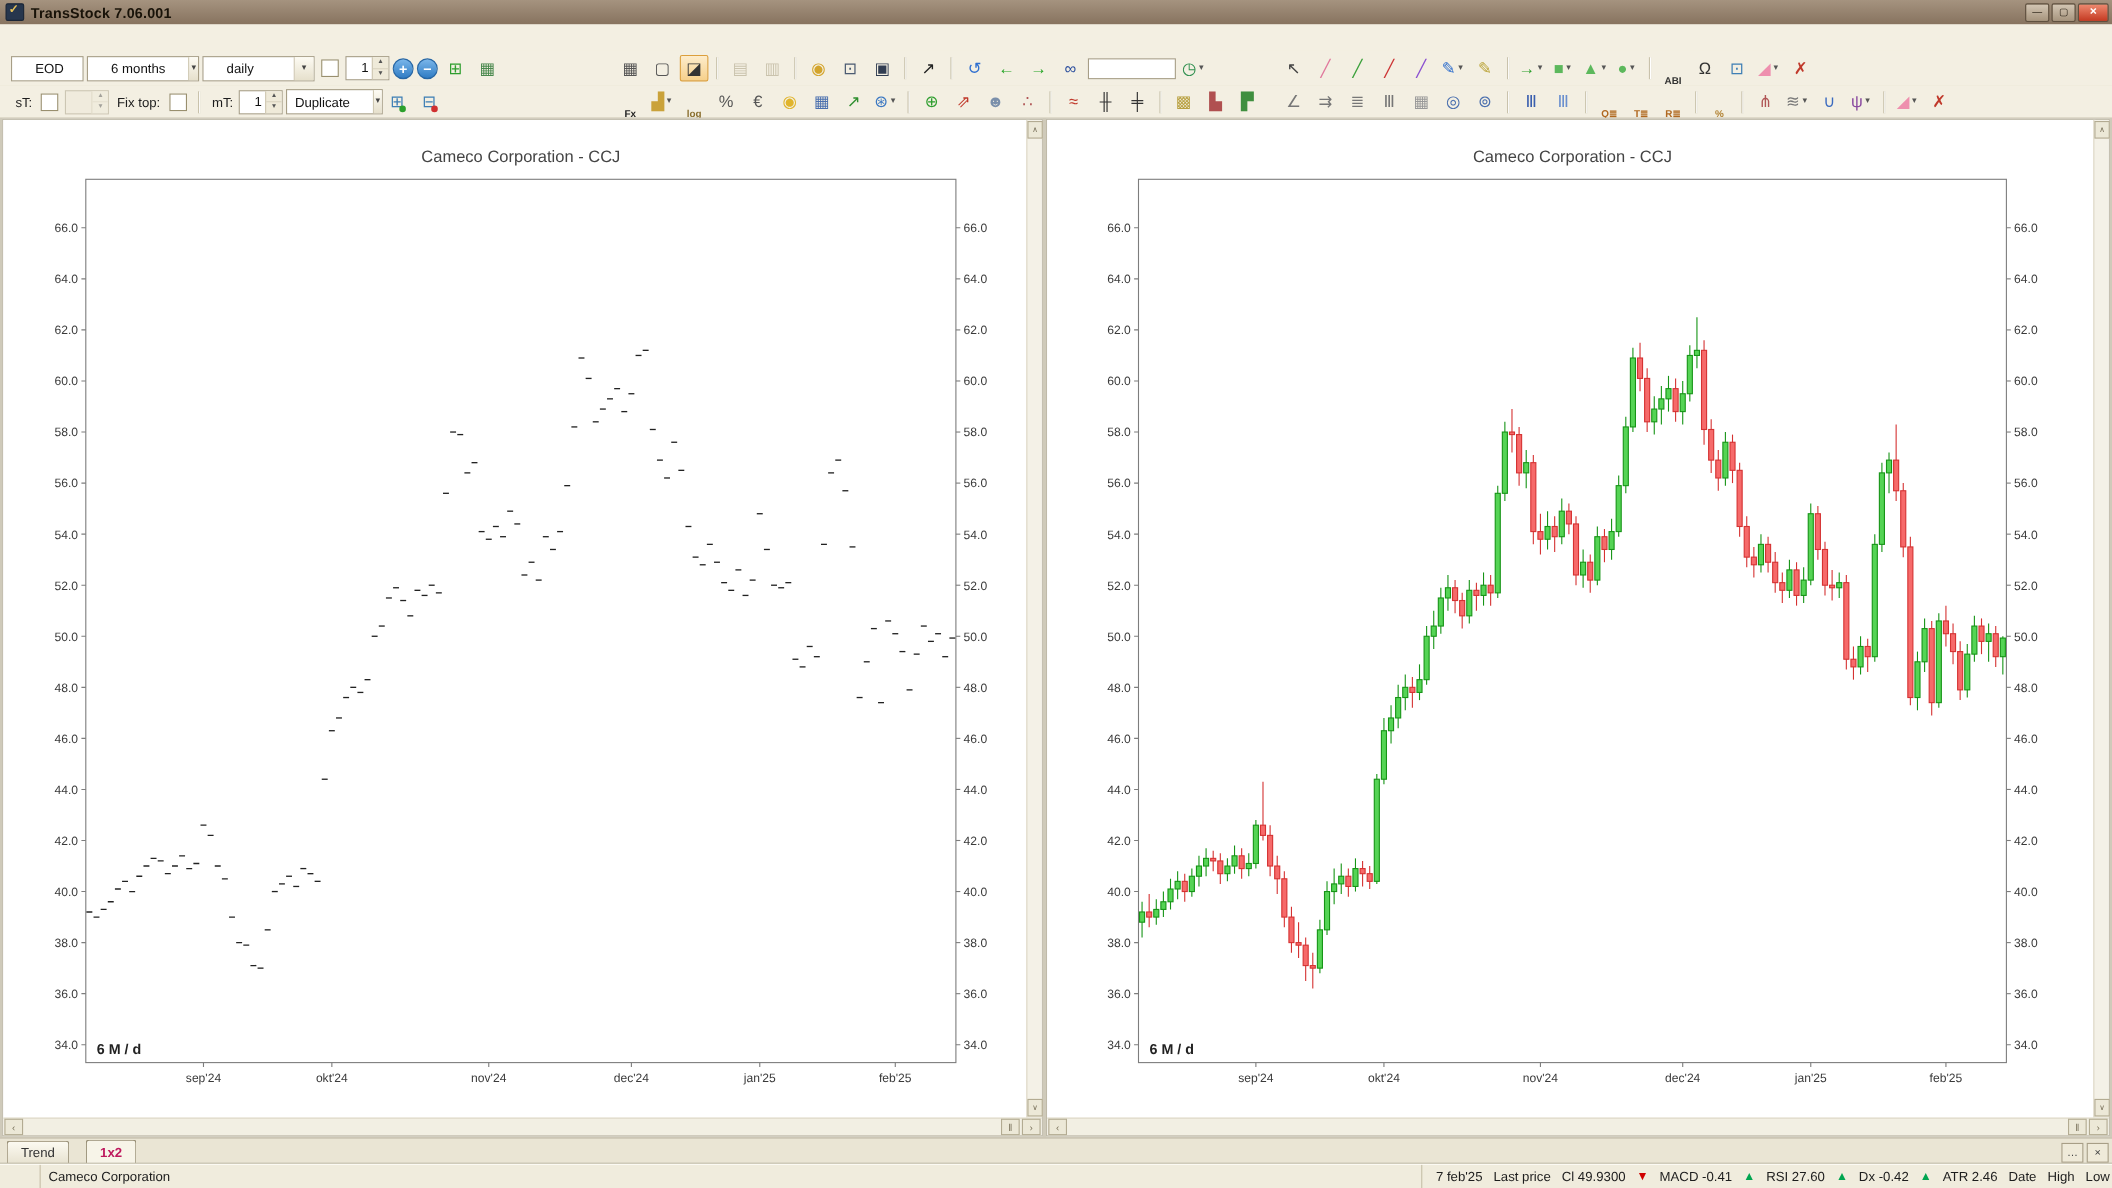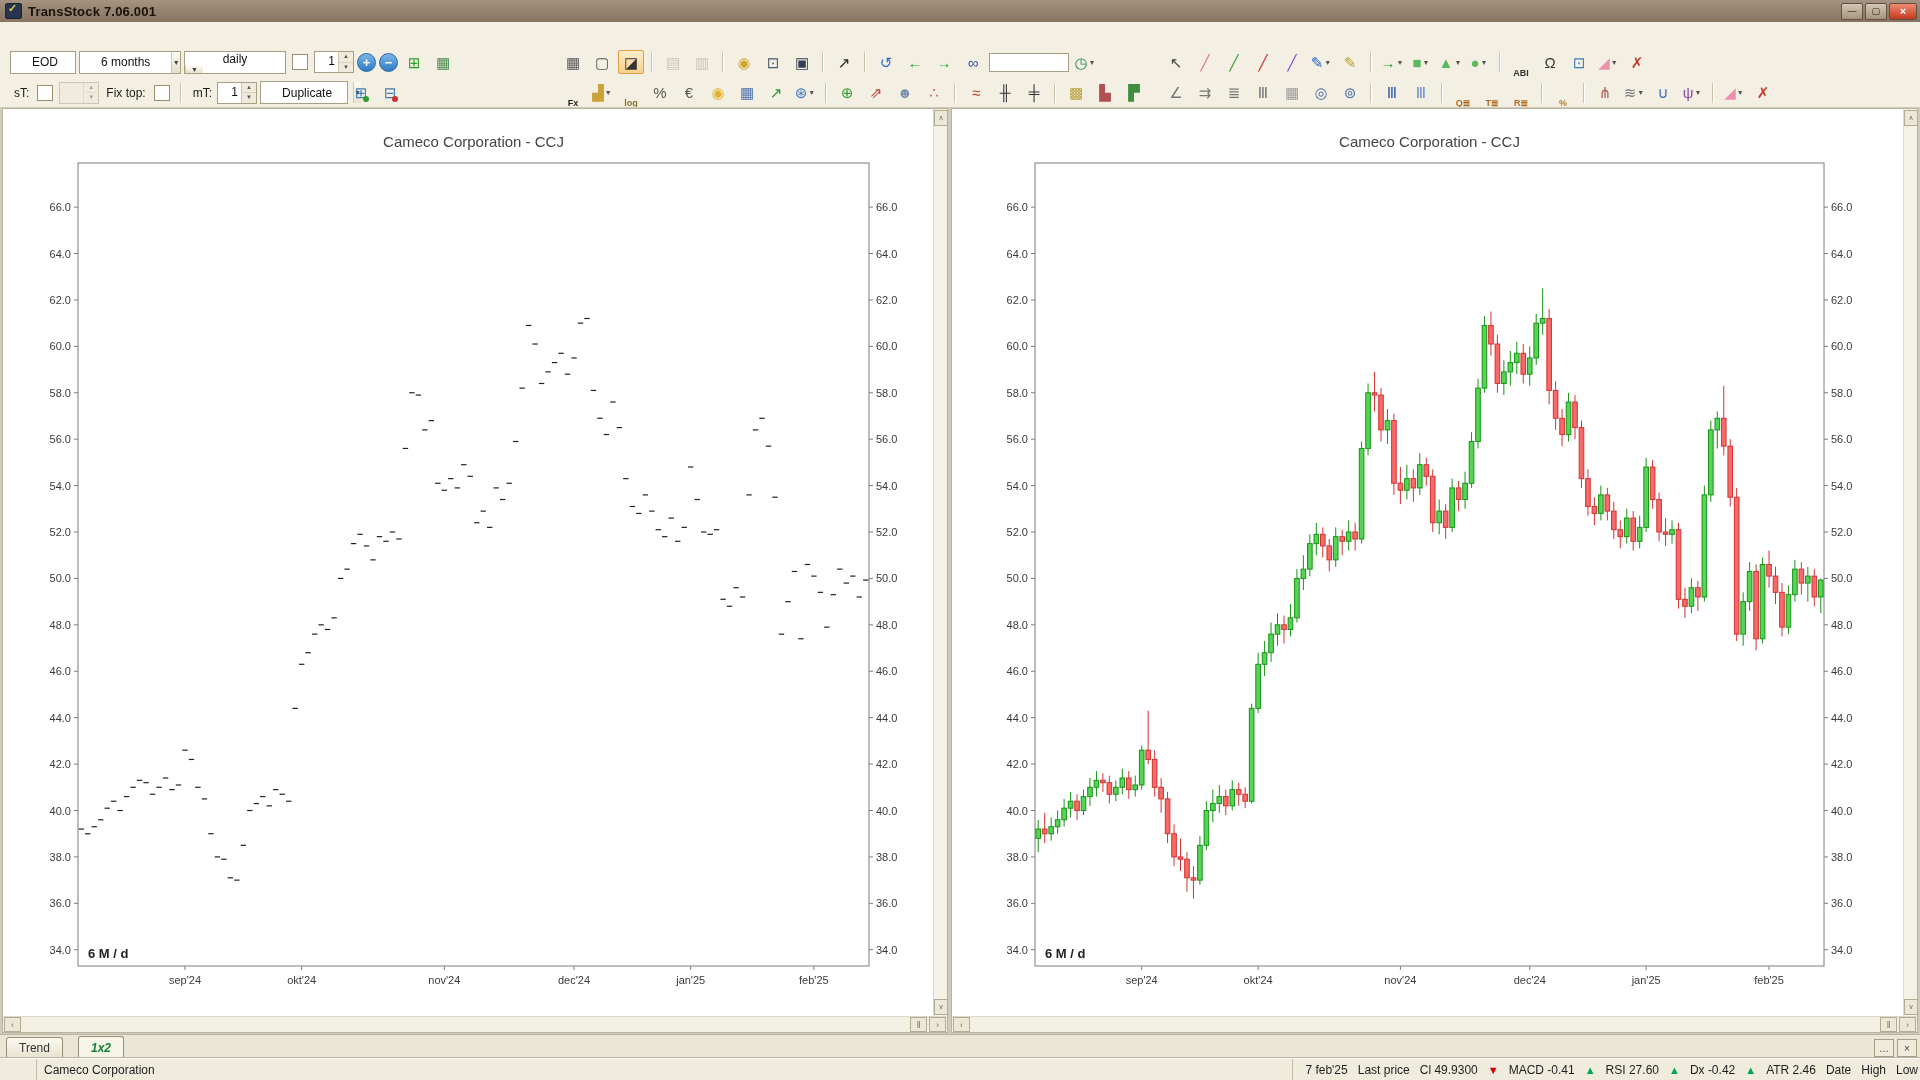--- a/index.html
+++ b/index.html
@@ -67,21 +67,21 @@
     border-top:1px solid #ddd8c6;display:flex;align-items:center;box-sizing:border-box;}
   .hbtn{width:15px;height:13px;border:1px solid #b3ab92;background:#ece8d7;font-size:9px;color:#776f58;
     display:flex;align-items:center;justify-content:center;margin:0 1px;flex:0 0 auto;}
   .hspacer{flex:1;}
   
   #tabbar{position:absolute;top:1034px;left:0;width:1920px;height:24px;background:#eae5d4;
     border-top:1px solid #b9b3a1;}
   .tab{position:absolute;top:2px;height:20px;padding:0 12px;display:flex;align-items:center;
     border:1px solid #988f76;border-bottom:none;border-radius:3px 3px 0 0;
     background:linear-gradient(#fcfaf1,#e7e2d0);font-size:12px;color:#333;}
-  .tab.active{font-weight:bold;color:#15803d;background:#f7f4e8;top:1px;height:22px;font-style:italic;}
+  .tab.active{font-weight:bold;color:#be185d;background:#f7f4e8;top:1px;height:22px;}
   #tab-right{position:absolute;right:3px;top:4px;display:flex;gap:3px;}
   .mini-btn{width:18px;height:16px;border:1px solid #a79e86;background:#efead9;font-size:10px;color:#444;
     display:flex;align-items:center;justify-content:center;}
   
   #statusbar{position:absolute;top:1058px;left:0;width:1920px;height:22px;background:#f0ecdd;
     border-top:1px solid #fdfcf6;box-shadow:0 -1px 0 #b9b3a1;font-size:12px;}
   #status-cell1{position:absolute;left:0;top:0;width:36px;height:100%;border-right:1px solid #c6bfa7;}
   #status-company{position:absolute;left:44px;top:4px;color:#1d1d1d;}
   #status-right{position:absolute;right:2px;top:0;height:100%;display:flex;align-items:center;gap:10px;
     border-left:1px solid #c6bfa7;padding-left:12px;}
@@ -108,21 +108,21 @@
   <div id="tb1" class="toolbar">
     <div class="tb-sec sec-left" id="tb1-left">
         <div class="tcombo" style="width: 64px;">
           <span class="val">EOD</span>
           <span class="arr">▼</span>
         </div>
         <div class="tcombo" style="width: 100px;">
           <span class="val">6 months</span>
           <span class="arr">▼</span>
         </div>
-        <div class="tcombo" style="width: 100px; flex-direction: column;">
+        <div class="tcombo" style="width: 100px;">
           <span class="val">daily</span>
           <span class="arr">▼</span>
         </div>
         <span class="tcheck"></span>
         <span class="tspin">
           <span class="val">1</span>
           <span class="arrs">
             <div>▲</div>
             <div>▼</div>
           </span>
@@ -261,21 +261,21 @@
         <span class="tcheck"></span>
         <div class="tsep"></div>
         <span class="tlabel">mT:</span>
         <span class="tspin">
           <span class="val">1</span>
           <span class="arrs">
             <div>▲</div>
             <div>▼</div>
           </span>
         </span>
-        <div class="tcombo" style="width: 86px;">
+        <div class="tcombo" style="width: 86px; justify-content: flex-end;">
           <span class="val">Duplicate</span>
           <span class="arr">▼</span>
         </div>
         <div class="tbtn">
           <span class="g" style="color: rgb(63, 127, 181);">⊞</span>
           <span class="dot" style="background: rgb(44, 160, 44);"></span>
         </div>
         <div class="tbtn">
           <span class="g" style="color: rgb(63, 127, 181);">⊟</span>
           <span class="dot" style="background: rgb(208, 48, 48);"></span>

